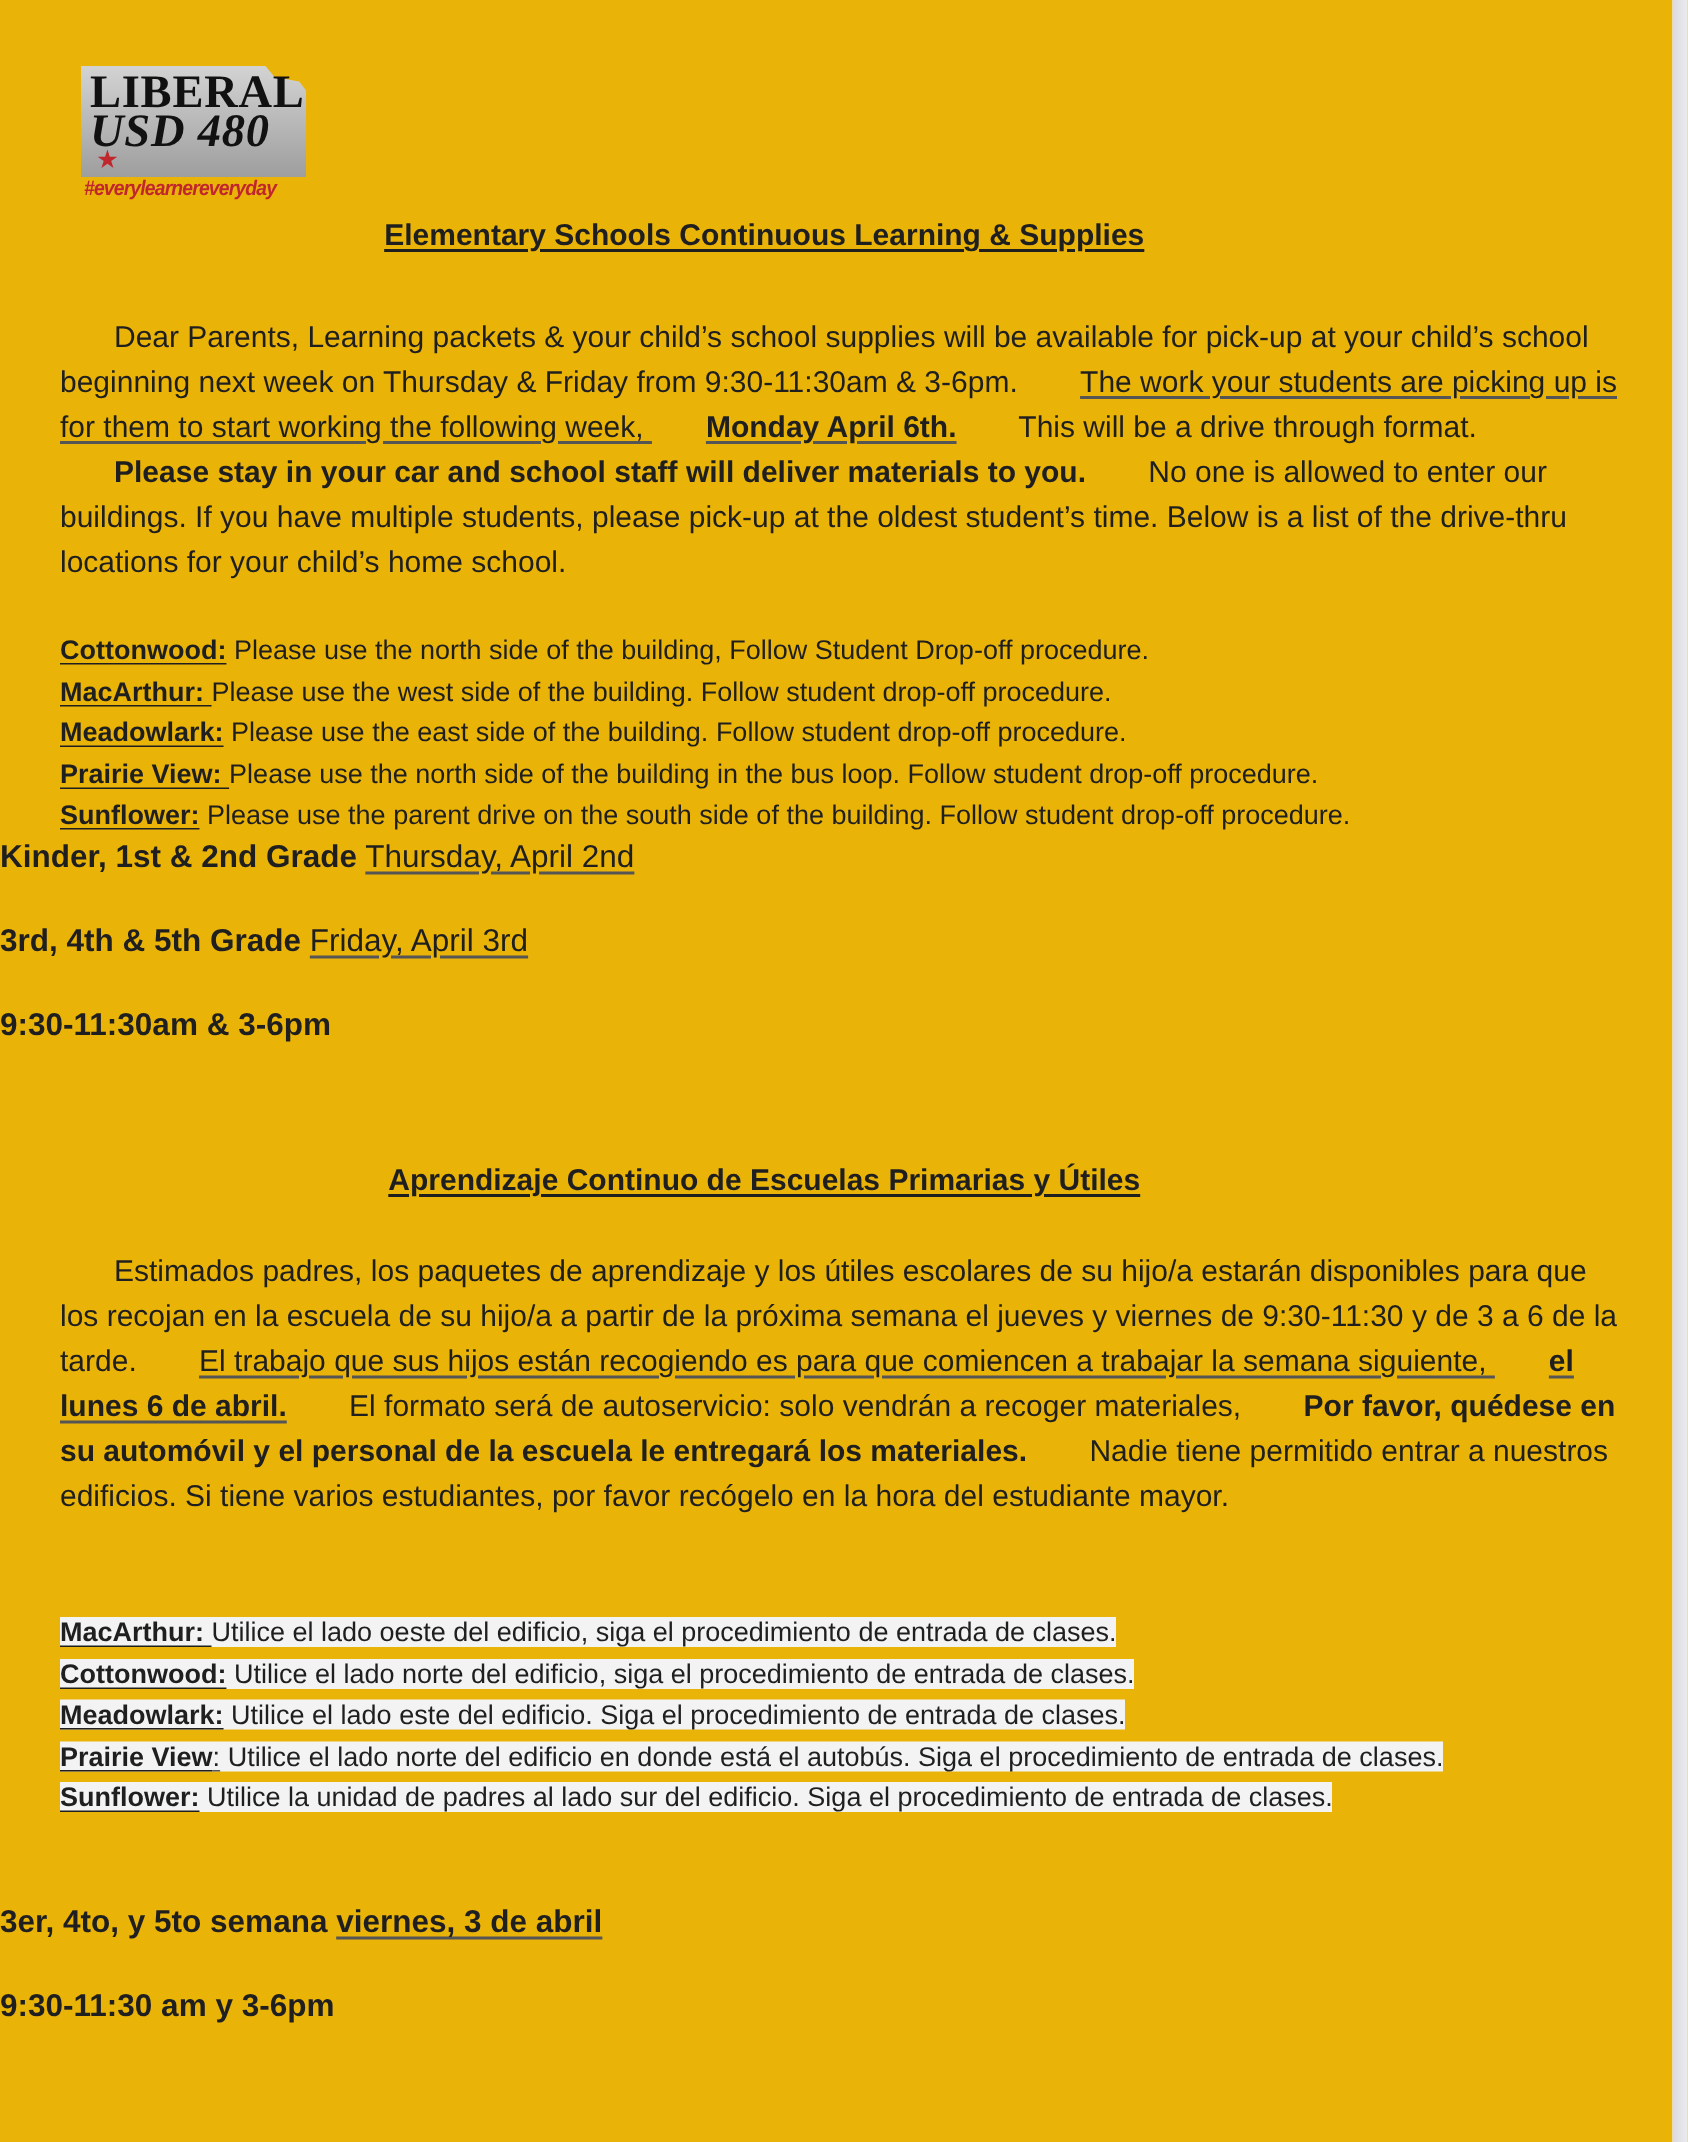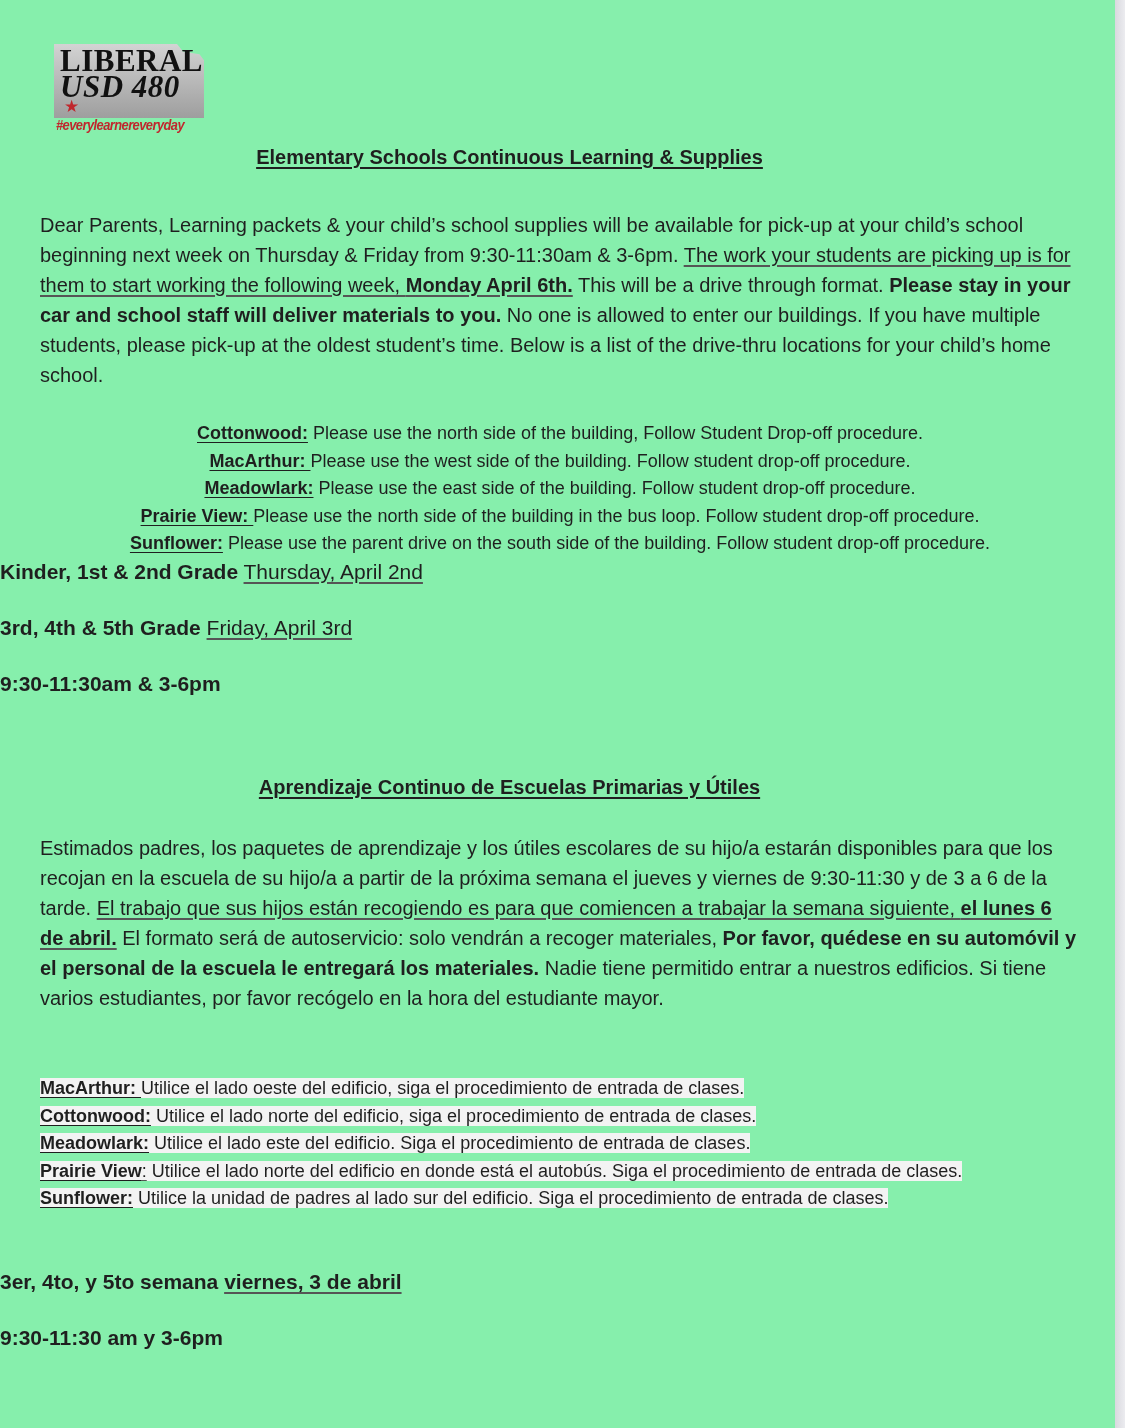--- a/index.html
+++ b/index.html
@@ -1,20 +1,20 @@
 <!DOCTYPE html>
 <html><head>
 <meta charset="utf-8">
 <style>
   html, body { margin: 0; padding: 0; }
   body {
     width: 1125px; height: 1428px; background: #ffffff; position: relative; overflow: hidden;
     font-family: "Liberation Sans", sans-serif; color: #1f1f1f;
   }
-  .page { position: absolute; left: 0; top: 0; width: 1115px; height: 1428px; background: #86efac; }
+  .page { position: absolute; left: 0; top: 0; width: 1115px; height: 1428px; background: #eab308; }
   .edge {
     position: absolute; right: 0; top: 0; width: 10px; height: 1428px;
     background: linear-gradient(to right, #d9d9df, #ececf0);
   }
   
   .logo { position: absolute; left: 54px; top: 40px; width: 150px; height: 96px; }
   .logo-box {
     position: absolute; left: 0; top: 4px; width: 150px; height: 74px;
     background: linear-gradient(#d3d3d3, #9e9e9e);
     clip-path: polygon(0 0, 82% 0, 86% 10%, 97% 14%, 100% 22%, 100% 100%, 0 100%);
@@ -29,21 +29,21 @@
   .logo-tag {
     position: absolute; left: 2px; top: 77px; color: #c0272d; font-weight: bold; font-style: italic;
     font-size: 14px; line-height: 16px; letter-spacing: -0.6px; transform: scaleX(0.92); transform-origin: left;
   }
   
   .title {
     position: absolute; left: 0; width: 1019px; text-align: center; font-weight: bold; font-size: 20px;
     text-decoration: underline; text-underline-offset: 3px;
   }
   .para { position: absolute; left: 40px; width: 1040px; font-size: 20px; line-height: 30px; }
-  .para span { white-space: normal; }
+  .para span { white-space: normal; margin-left: 36px; }
   .u { text-decoration: underline; text-underline-offset: 3px; text-decoration-color: #555; }
   .b { font-weight: bold; }
   .list { position: absolute; left: 40px; width: 1040px; font-size: 18px; line-height: 27.5px; }
   .list-row { white-space: nowrap; }
   .list-row .name { font-weight: bold; text-decoration: underline; text-underline-offset: 3px; }
   .list.es .list-row span.wrap { background: #f3f3f3; }
   .center-line {
     position: absolute; left: 0; width: 1115px; text-align: left; font-size: 21px; line-height: 24px;
   }
   .center-line .b { font-weight: bold; }
@@ -60,21 +60,21 @@
     <div class="logo-star">★</div>
     <div class="logo-tag">#everylearnereveryday</div>
   </div>
 
   <div class="title" style="top:146px;">Elementary Schools Continuous Learning &amp; Supplies</div>
 
   <div class="para" style="top:210px;">
     <span>Dear Parents, Learning packets &amp; your child’s school supplies will be available for pick-up at your child’s school beginning next week on Thursday &amp; Friday from 9:30-11:30am &amp; 3-6pm. </span><span class="u">The work your students are picking up is for them to start working the following week, </span><span class="u b">Monday April 6th.</span><span> This will be a drive through format. </span><span class="b">Please stay in your car and school staff will deliver materials to you.</span><span>  No one is allowed to enter our buildings. If you have multiple students, please pick-up at the oldest student’s time. Below is a list of the drive-thru locations for your child’s home school.</span>
   </div>
 
-  <div class="list en" style="top:420px;text-align:center;">
+  <div class="list en" style="top:420px;">
     <div class="list-row"><span class="name">Cottonwood:</span><span> Please use the north side of the building, Follow Student Drop-off procedure.</span></div>
     <div class="list-row"><span class="name">MacArthur: </span><span> Please use the west side of the building.  Follow student drop-off procedure.</span></div>
     <div class="list-row"><span class="name">Meadowlark:</span><span> Please use the east side of the building. Follow student drop-off procedure.</span></div>
     <div class="list-row"><span class="name">Prairie View: </span><span>Please use the north side of the building in the bus loop.  Follow student drop-off procedure.</span></div>
     <div class="list-row"><span class="name">Sunflower:</span><span> Please use the parent drive on the south side of the building.  Follow student drop-off procedure.</span></div>
   </div>
 
   <div class="center-line" style="top:560px;">
     <span class="b">Kinder, 1st &amp; 2nd Grade</span> <span class="u">Thursday, April 2nd</span>
   </div>

